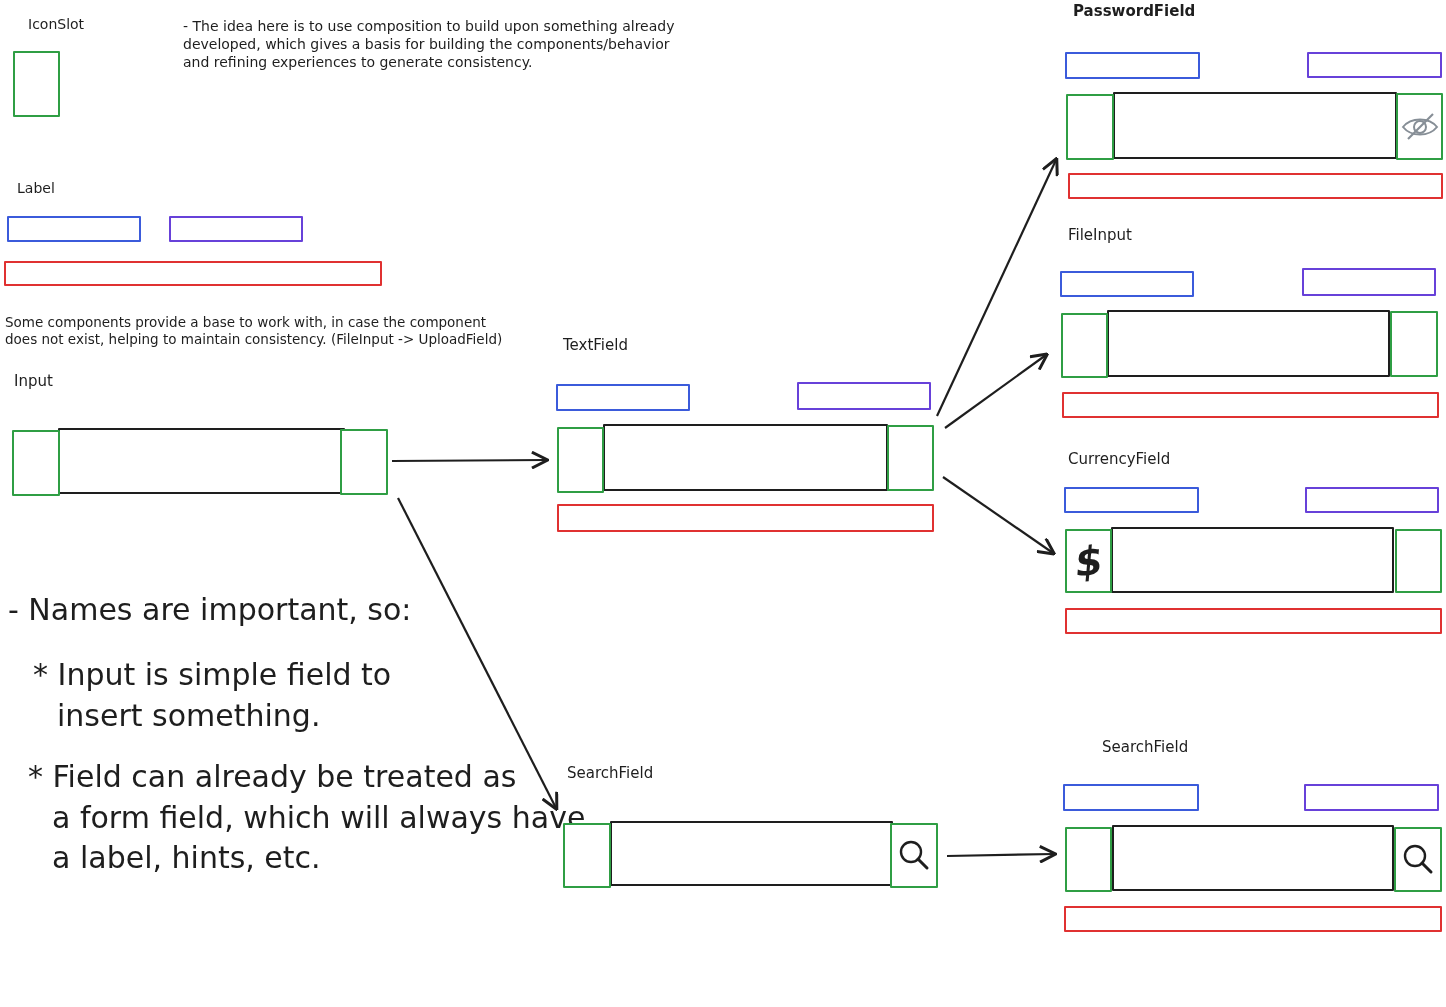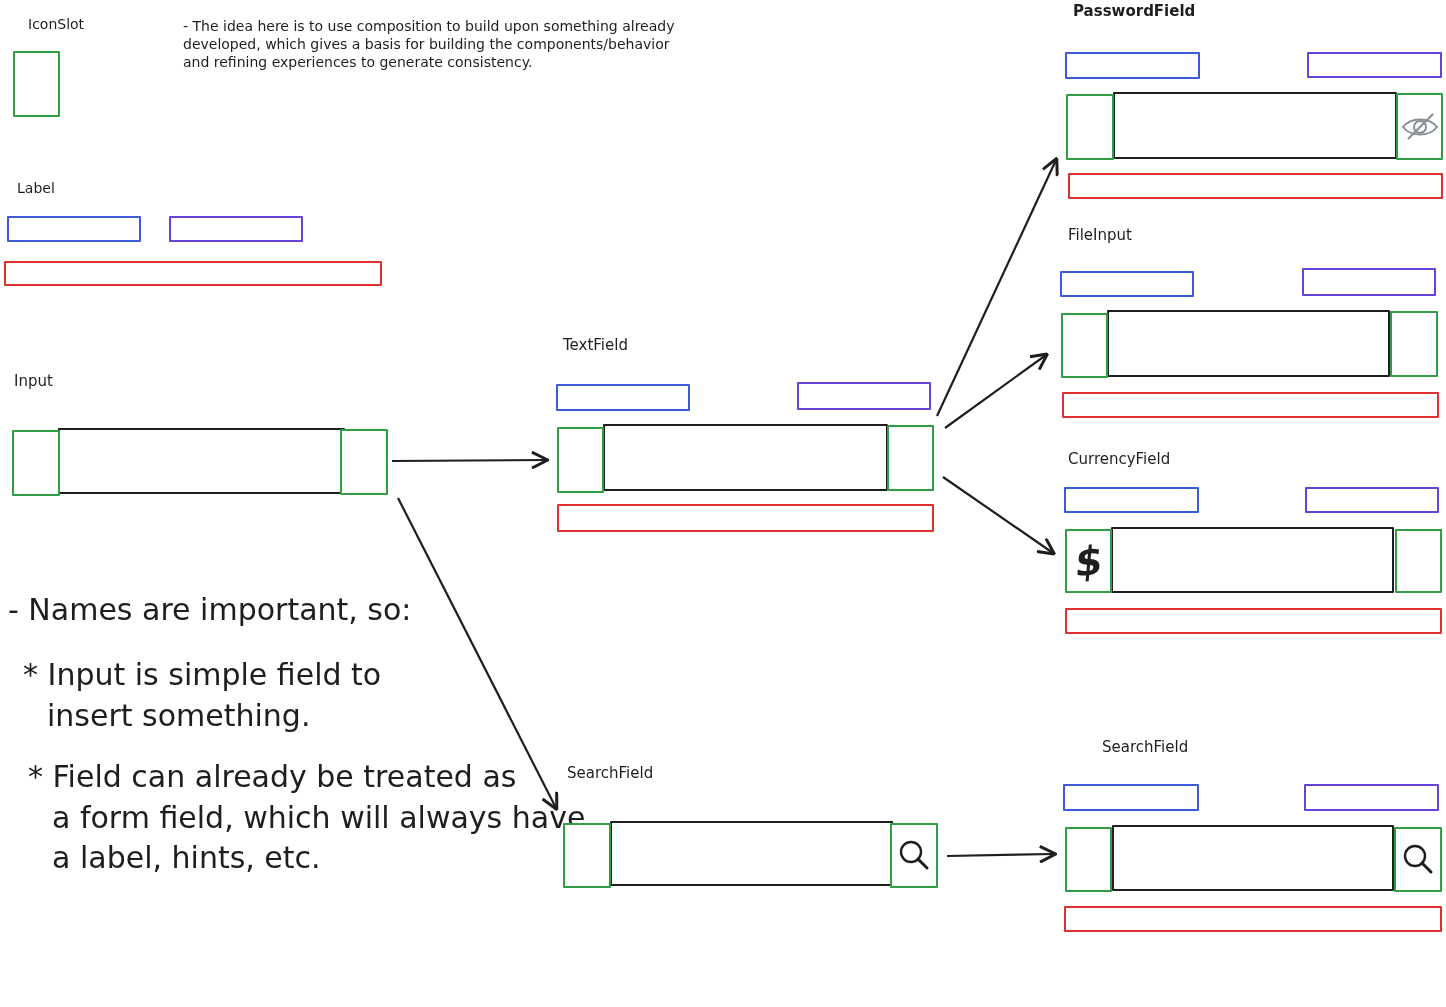--- a/index.html
+++ b/index.html
@@ -47,28 +47,30 @@
 and refining experiences to generate consistency.</div>
 
   <div class="title" style="left:16px; top:16px; font-size:14px;margin-left:12px;">IconSlot</div>
   <div class="box b-green" style="left:13px; top:51px; width:47px; height:66px;"></div>
 
   <div class="title" style="left:17px; top:180px; font-size:14px;">Label</div>
   <div class="box b-blue" style="left:7px;   top:216px; width:134px; height:26px;"></div>
   <div class="box b-purple" style="left:169px; top:216px; width:134px; height:26px;"></div>
   <div class="box b-red" style="left:4px;   top:261px; width:378px; height:25px;"></div>
 
+  <div class="note small" style="left:5px; top:314px;">Some components provide a base to work with, in case the component
+does not exist, helping to maintain consistency. (FileInput -&gt; UploadField)</div>
 
   <div class="title" style="left:14px; top:372px;">Input</div>
   <div class="box b-black" style="left:58px;  top:428px; width:287px; height:66px;"></div>
   <div class="box b-green slot" style="left:12px;  top:430px; width:48px; height:66px;"></div>
   <div class="box b-green slot" style="left:340px; top:429px; width:48px; height:66px;"></div>
 
   <div class="note big" style="left:8px; top:590px;">- Names are important, so:</div>
-  <div class="note big bullet" style="left:23px; top:655px;">* Input is simple field to
+  <div class="note big bullet" style="left:33px; top:655px;">* Input is simple field to
 insert something.</div>
   <div class="note big bullet" style="left:28px; top:757px;">* Field can already be treated as
 a form field, which will always have
 a label, hints, etc.</div>
 
   <div class="title" style="left:563px; top:336px;">TextField</div>
   <div class="box b-blue" style="left:556px; top:384px; width:134px; height:27px;"></div>
   <div class="box b-purple" style="left:797px; top:382px; width:134px; height:28px;"></div>
   <div class="box b-black" style="left:603px; top:424px; width:285px; height:67px;"></div>
   <div class="box b-green slot" style="left:557px; top:427px; width:47px; height:66px;"></div>

